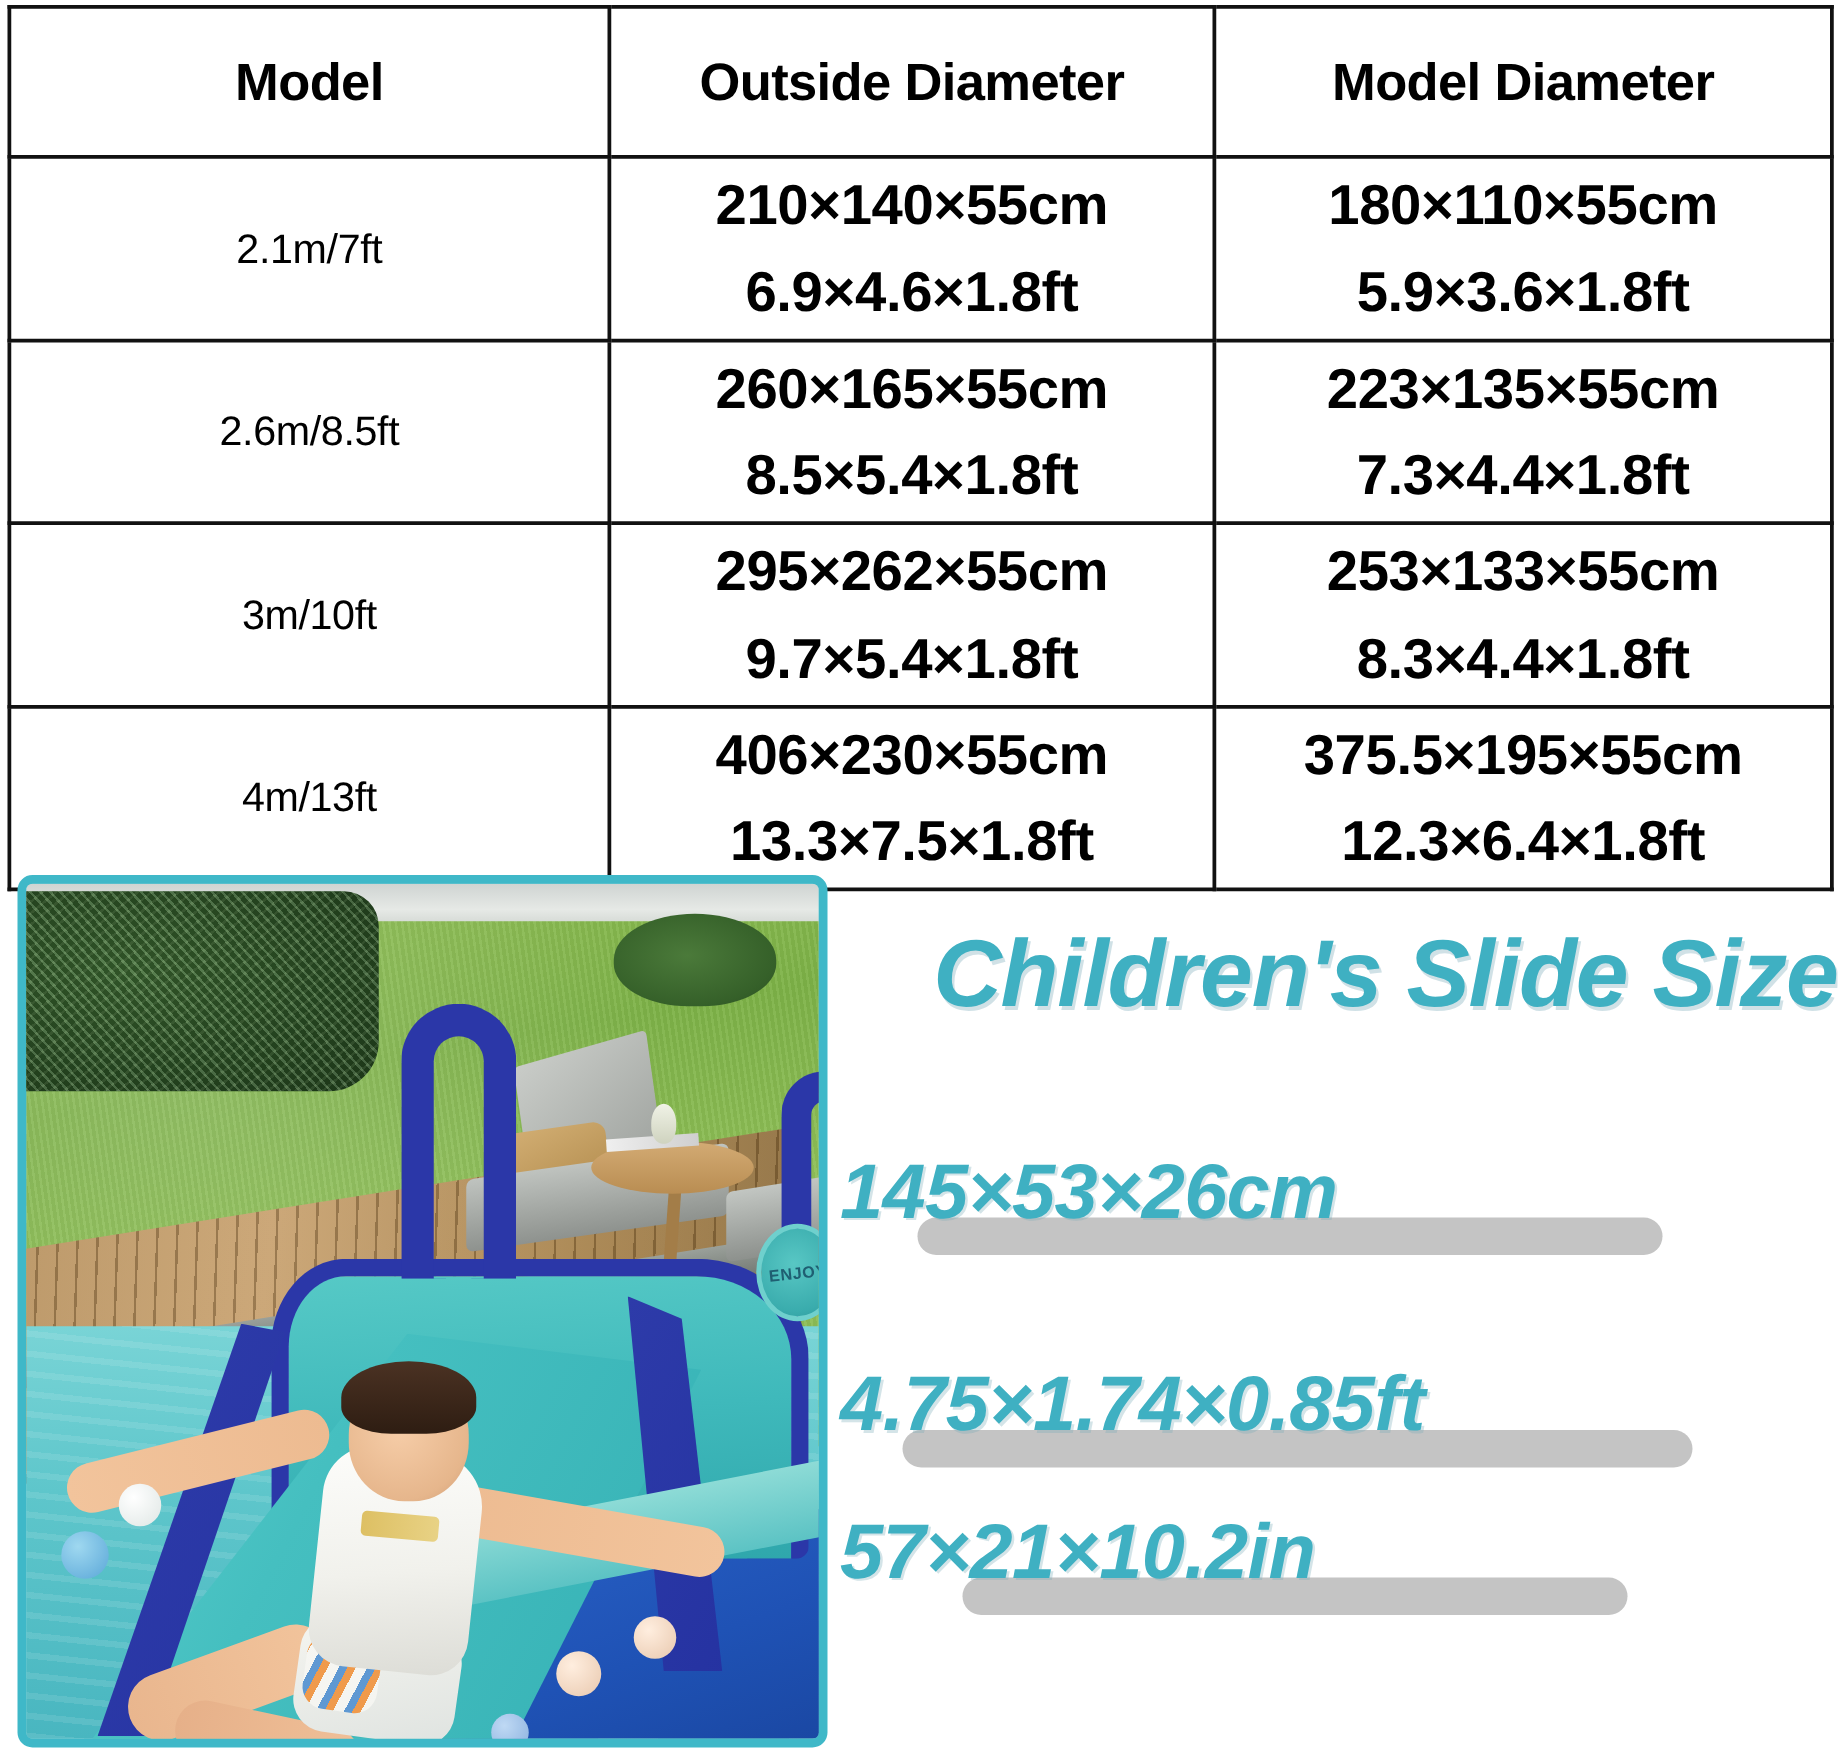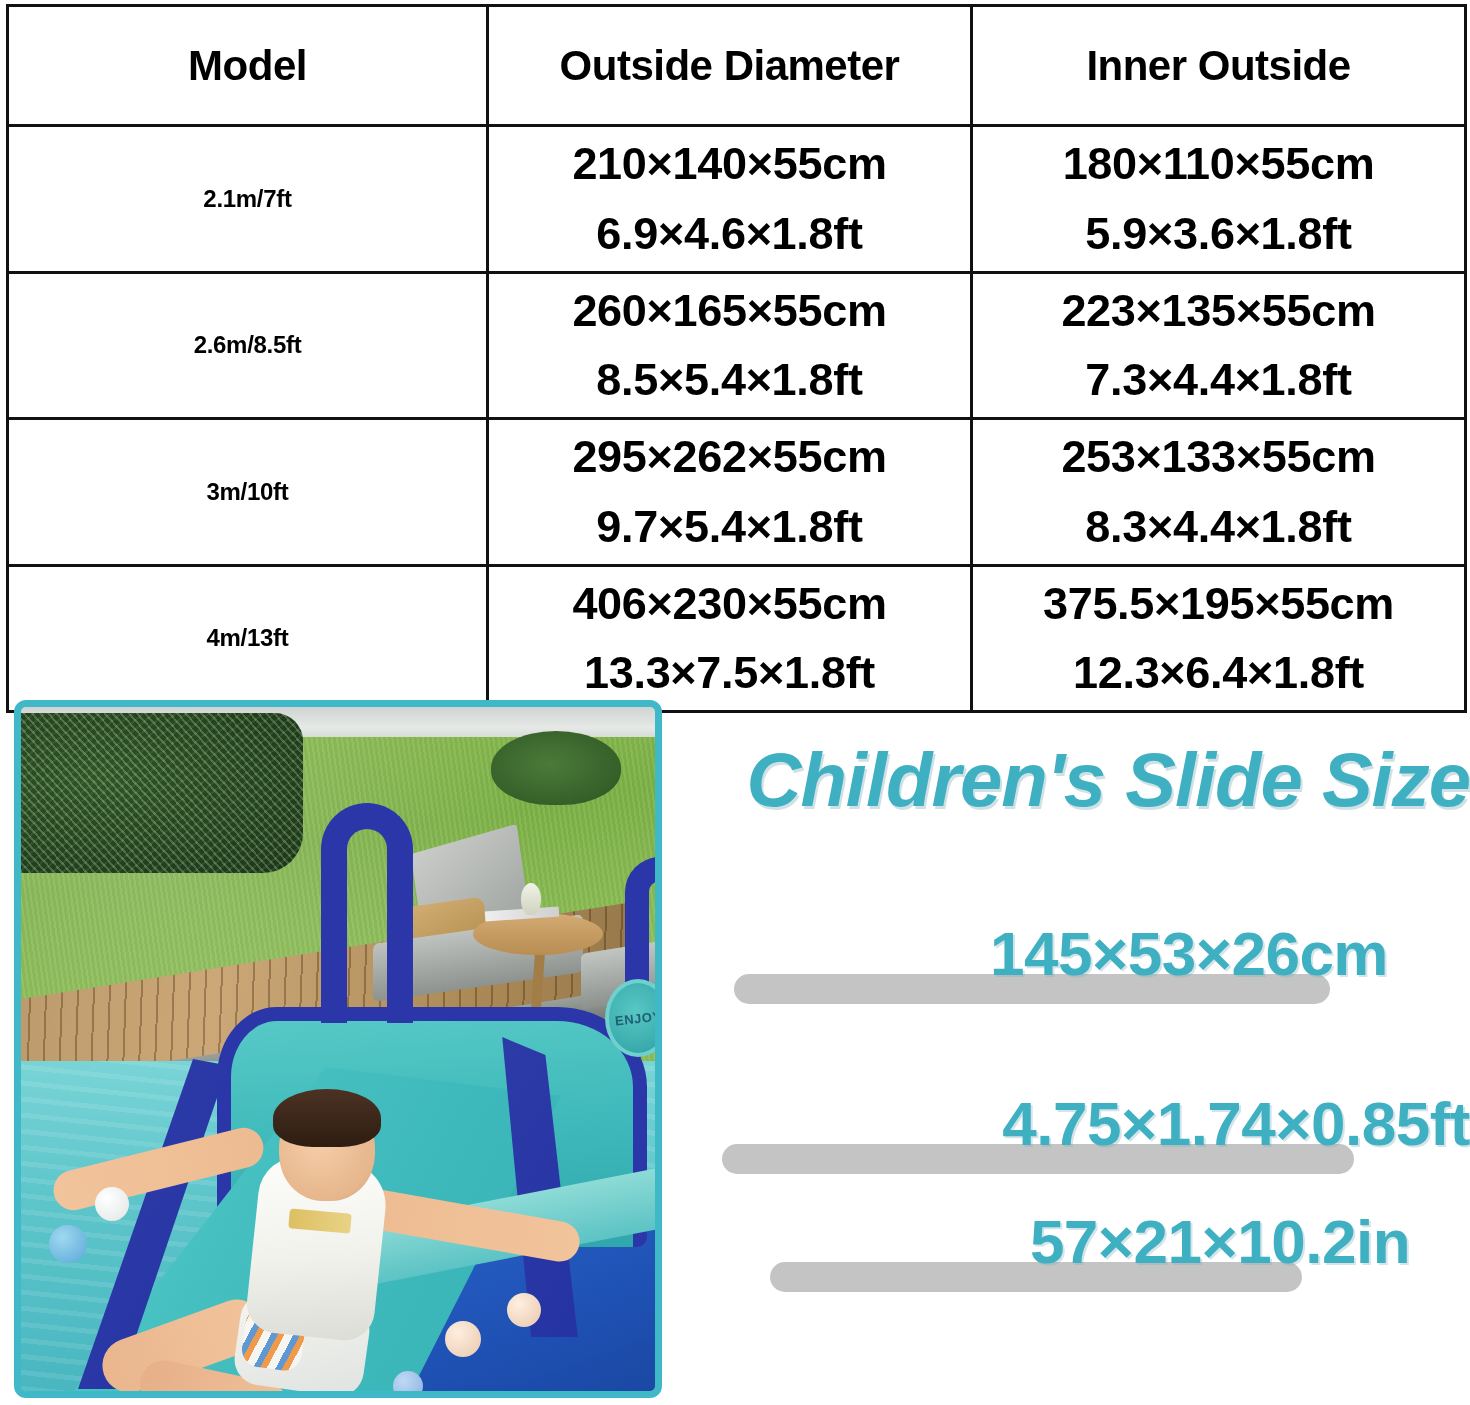--- a/index.html
+++ b/index.html
@@ -52,22 +52,22 @@
   table.size-table thead th {
     height: 120px;
     font-size: 42px;
     font-weight: bold;
     letter-spacing: -0.5px;
   }
 
   table.size-table tbody tr { height: 133px; }
 
   td.model-cell {
-    font-size: 24px;
-    font-weight: bold;
+    font-size: 33px;
+    font-weight: normal;
     letter-spacing: -0.3px;
   }
 
   td.dim-cell {
     font-size: 45px;
     font-weight: bold;
     line-height: 1.55;
     letter-spacing: -0.3px;
   }
   td.dim-cell .dim-line { display: block; white-space: nowrap; }
@@ -388,23 +388,24 @@
   }
   .dim-line-row.r1 .dim-bar { left: 62px; width: 596px; }
   .dim-line-row.r2 .dim-bar { left: 50px; width: 632px; }
   .dim-line-row.r3 .dim-bar { left: 98px; width: 532px; }
 
   .dim-text {
     position: absolute;
     left: 0;
     top: 0;
     width: 798px;
-    text-align: right;
+    text-align: left;
     font-size: 62px;
     font-weight: bold;
+    font-style: italic;
     color: #3fb0c2;
     letter-spacing: -0.5px;
     white-space: nowrap;
     text-shadow: 2px 2px 0 rgba(120,170,182,0.32);
   }
   .dim-line-row.r1 .dim-text { padding-right: 82px; }
   .dim-line-row.r2 .dim-text { }
   .dim-line-row.r3 .dim-text { padding-right: 60px; }
 </style>
 </head>
@@ -416,21 +417,21 @@
     <table class="size-table">
       <colgroup>
         <col class="c-model">
         <col class="c-outer">
         <col class="c-inner">
       </colgroup>
       <thead>
         <tr>
           <th>Model</th>
           <th>Outside Diameter</th>
-          <th>Inner Outside</th>
+          <th>Model Diameter</th>
         </tr>
       </thead>
       <tbody>
 
         <tr>
           <td class="model-cell">2.1m/7ft</td>
           <td class="dim-cell">
             <span class="dim-line">210×140×55cm</span>
             <span class="dim-line">6.9×4.6×1.8ft</span>
           </td>

